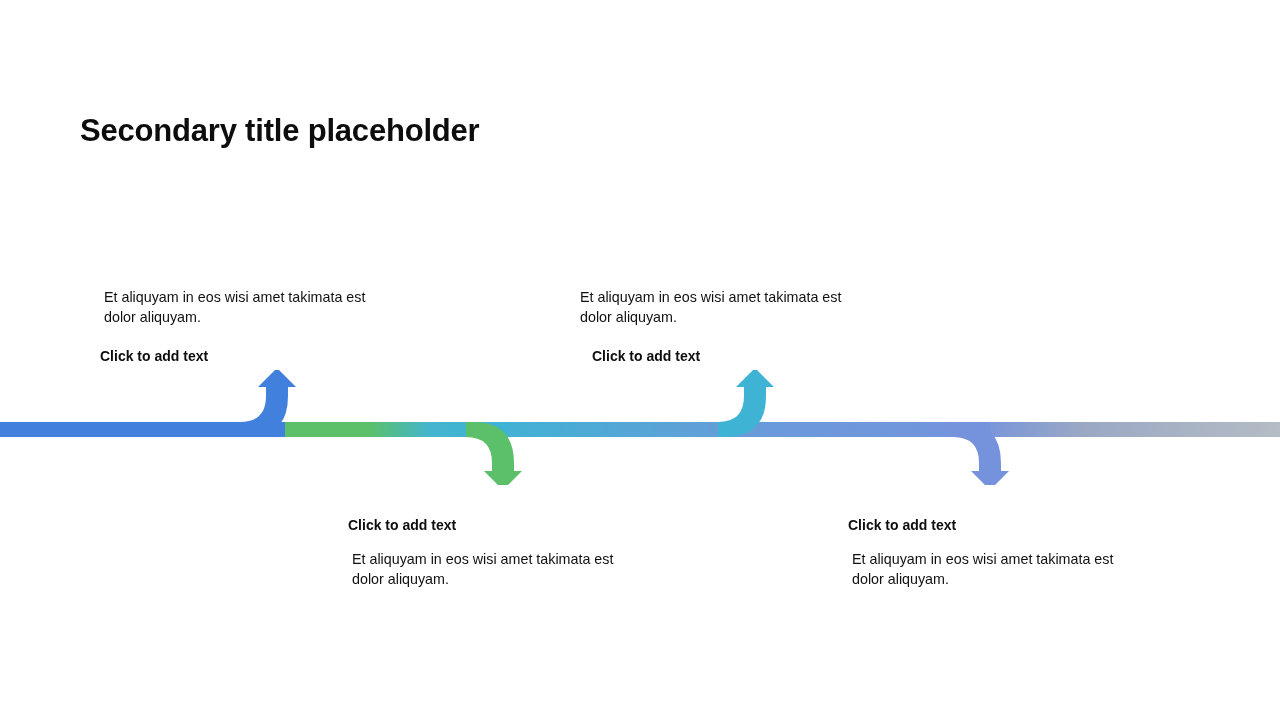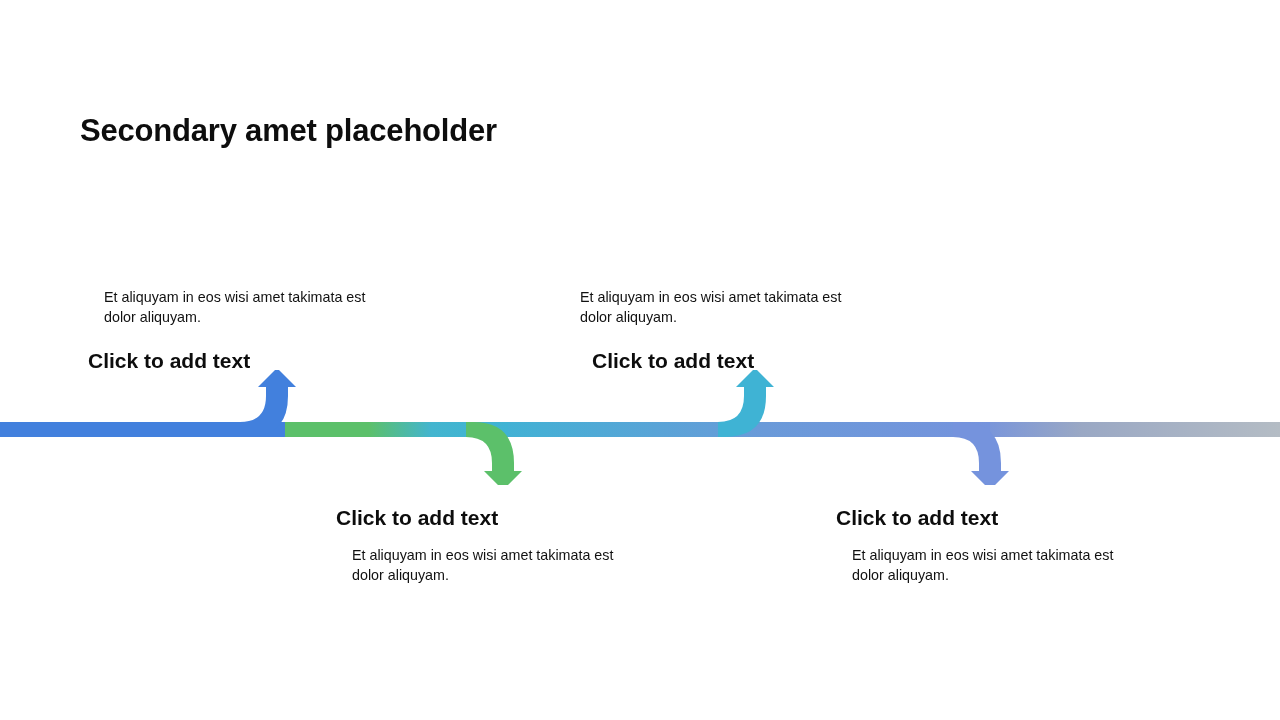--- a/index.html
+++ b/index.html
@@ -35,25 +35,25 @@
     letter-spacing: -0.2px;
     color: #0d0d0d;
   }
 
   
   .text-block {
     position: absolute;
     width: 312px;
   }
   .block-heading {
-    font-size: 21px;
+    font-size: 14px;
     font-weight: bold;
     line-height: 1.25;
     color: #0d0d0d;
-    margin: 0;
+    margin: 12px;
   }
   .block-body {
     font-size: 14.3px;
     line-height: 20px;
     color: #111111;
     margin: 16px;
   }
 
   
   .block-top-1 { left: 88px;  top: 271px; }
@@ -79,21 +79,21 @@
     display: block;
     width: 1280px;
     height: 115px;
   }
 </style>
 </head>
 <body>
 
 <div class="slide">
 
-  <div class="slide-title">Secondary amet placeholder</div>
+  <div class="slide-title">Secondary title placeholder</div>
 
   <div class="timeline">
     <svg viewBox="0 0 1280 115" xmlns="http://www.w3.org/2000/svg">
       <defs>
         <linearGradient id="gradGreenTeal" x1="0" y1="0" x2="1" y2="0">
           <stop offset="0%" stop-color="#5cc06a"></stop>
           <stop offset="42%" stop-color="#5cc06a"></stop>
           <stop offset="68%" stop-color="#43b5cf"></stop>
           <stop offset="100%" stop-color="#3fb3d4"></stop>
         </linearGradient>

